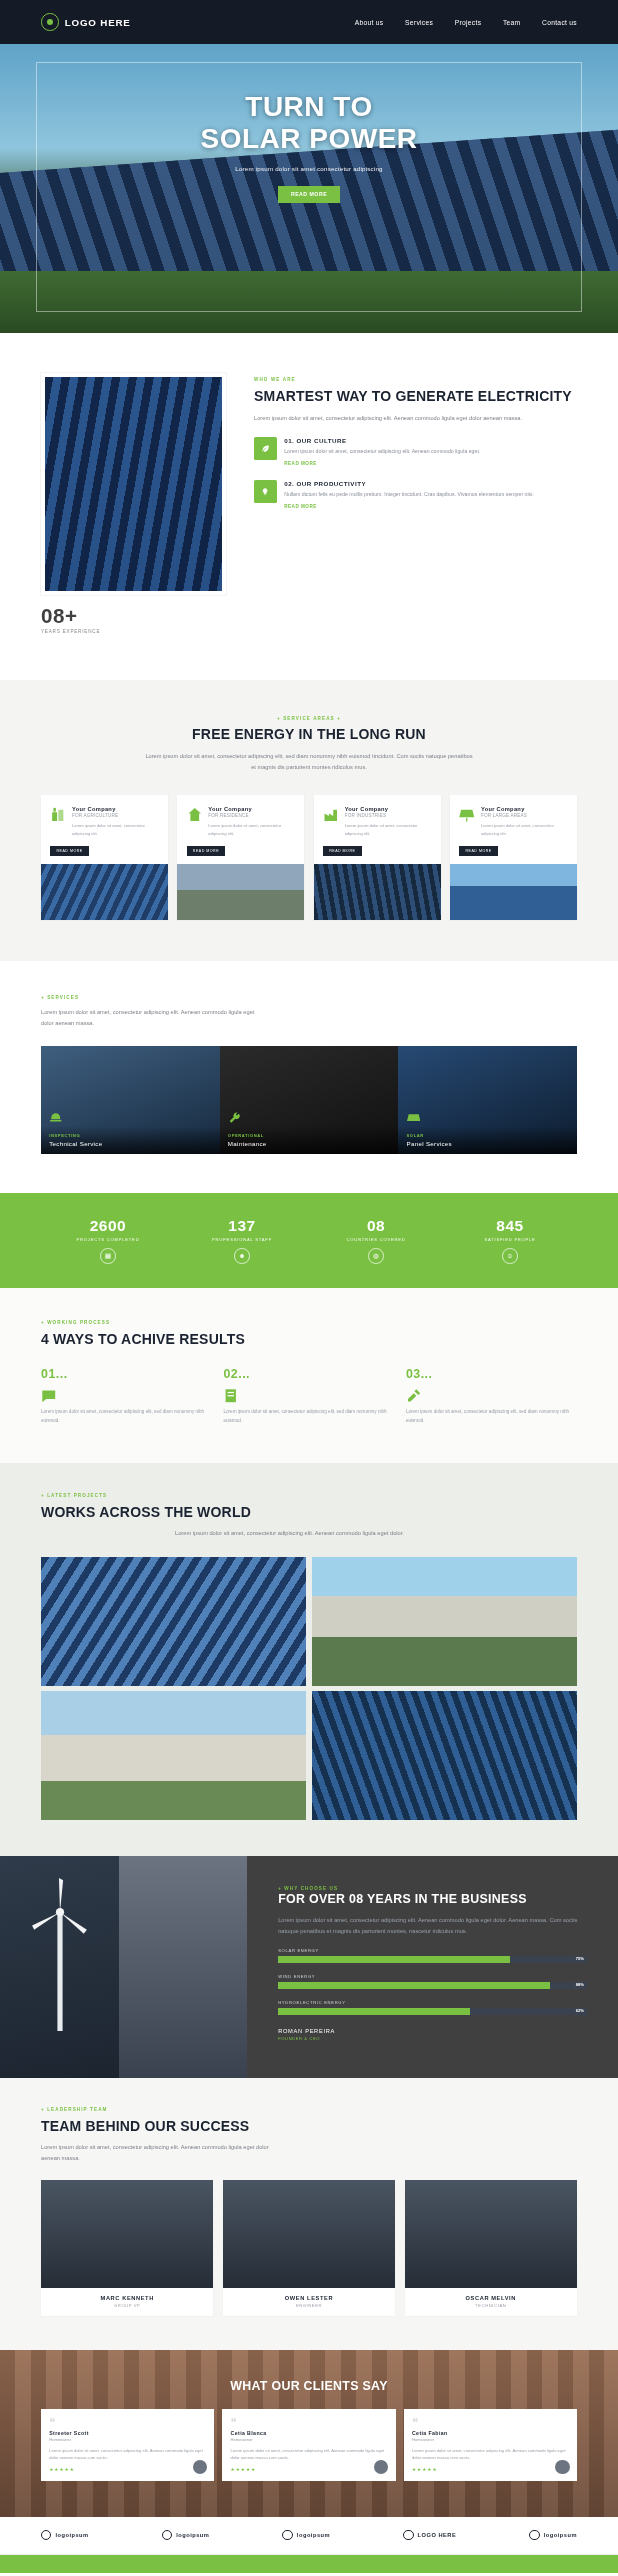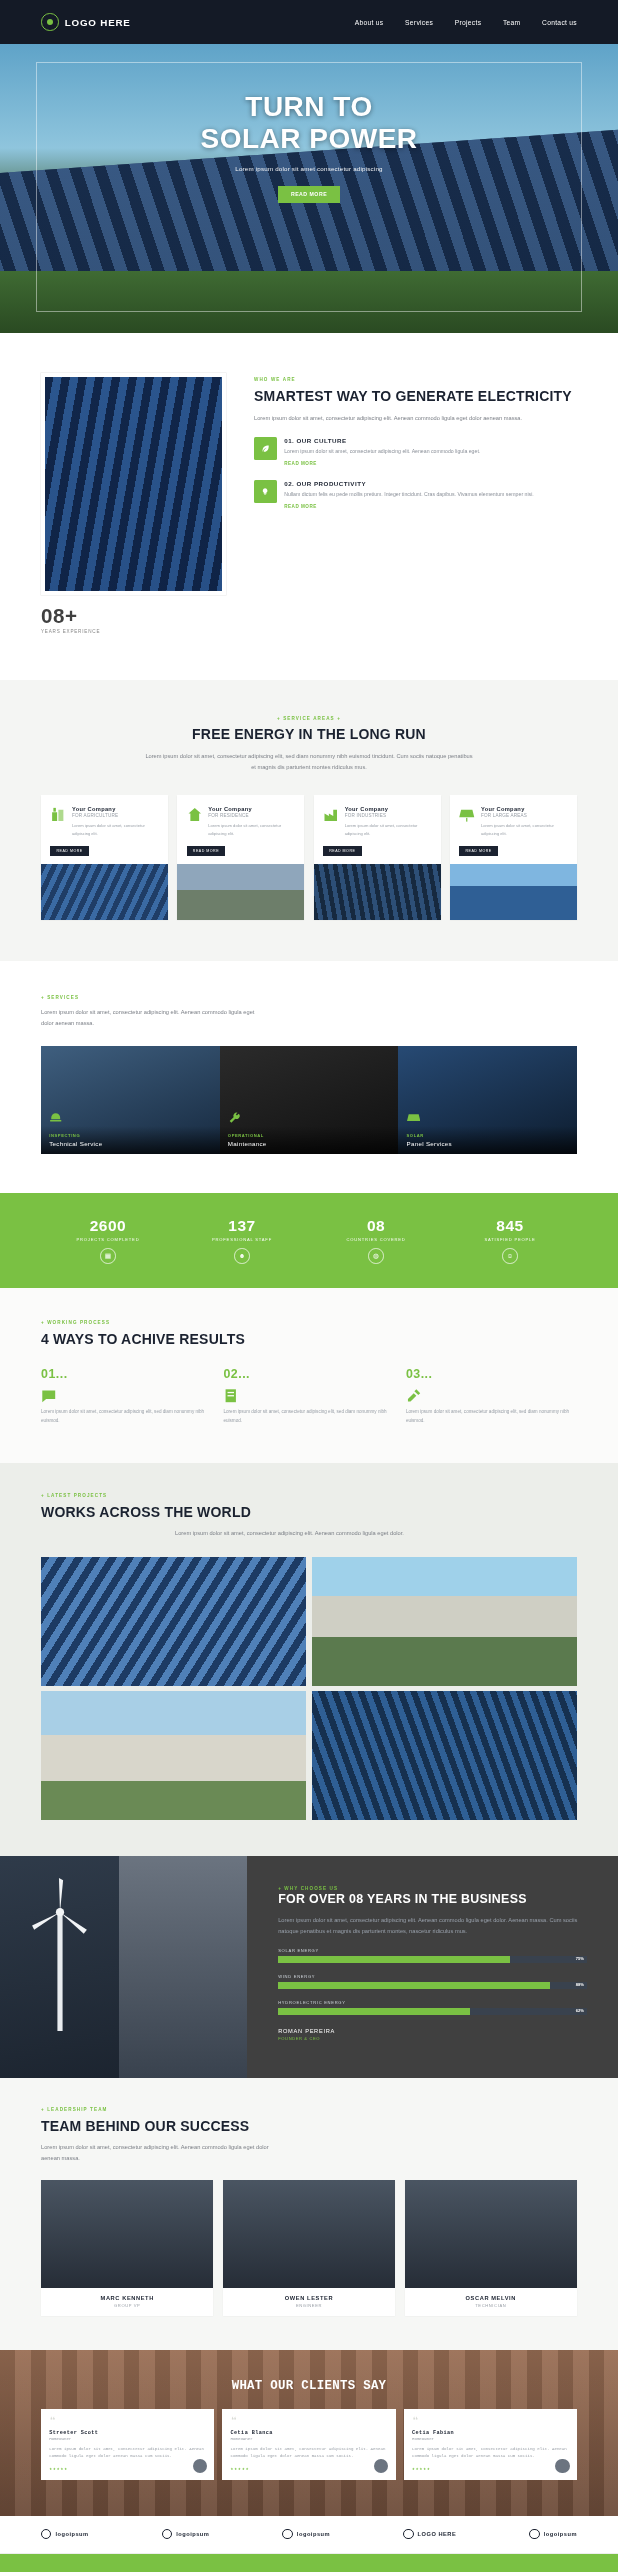--- a/index.html
+++ b/index.html
@@ -169,21 +169,21 @@
   .team-grid { display:flex; gap: 9.3px; margin-top: 15.5px; }
   .tm { flex:1; background:#fff; padding-bottom: 0; box-shadow:0 0.5px 1.5px rgba(0,0,0,.06); }
   .tm-img { height: 108px; background: linear-gradient(180deg,#4a5562,#262d37); }
   .tm-body { text-align:center; padding: 7.2px 4.1px 8.2px; }
   .tm-body .nm { font-size: 5.7px; color:#1b2230; letter-spacing:0.6px; font-weight:bold; }
   .tm-body .rl { font-size: 4.1px; color:#9aa0a8; letter-spacing:0.6px; margin-top:2.1px; }
 
   
   .sec-test { position:relative; padding: 29px 0 36px; background: linear-gradient(180deg,#9a6f55,#6d4c3a); text-align:center; }
   .sec-test::before { content:""; position:absolute; inset:0; background: repeating-linear-gradient(90deg, rgba(0,0,0,.12) 0 15.5px, rgba(255,255,255,.05) 15.5px 31px); }
-  .sec-test .inner { position:relative;font-family:Liberation Mono, monospace; }
+  .sec-test .inner { position:relative; }
   .sec-test h2 { color:#fff; font-size: 12.4px; letter-spacing:0.3px; }
   .t-grid { display:flex; gap: 8.2px; margin-top: 15.5px; }
   .t-card { flex:1; background:#fff; padding: 9.3px 8.2px 8.2px; text-align:left; position:relative; }
   .quote { font-size: 11.3px; color:#d9dbd6; line-height:.8; }
   .t-card .nm { font-size: 5.2px; color:#1b2230; font-weight:bold; letter-spacing:0.4px; margin-top:3.1px; }
   .t-card .rl { font-size: 4.1px; color:#9aa0a8; margin-top:1px; }
   .t-card p { font-size: 4.1px; color:#9aa0a8; line-height:1.9; margin-top:4.6px; }
   .stars { color:#7ac143; font-size: 4.6px; margin-top:5.2px; letter-spacing:1px; }
   .t-av { position:absolute; right:7.2px; bottom:6.2px; width:14.4px; height:14.4px; border-radius:50%; background:#6b7480; }
 

